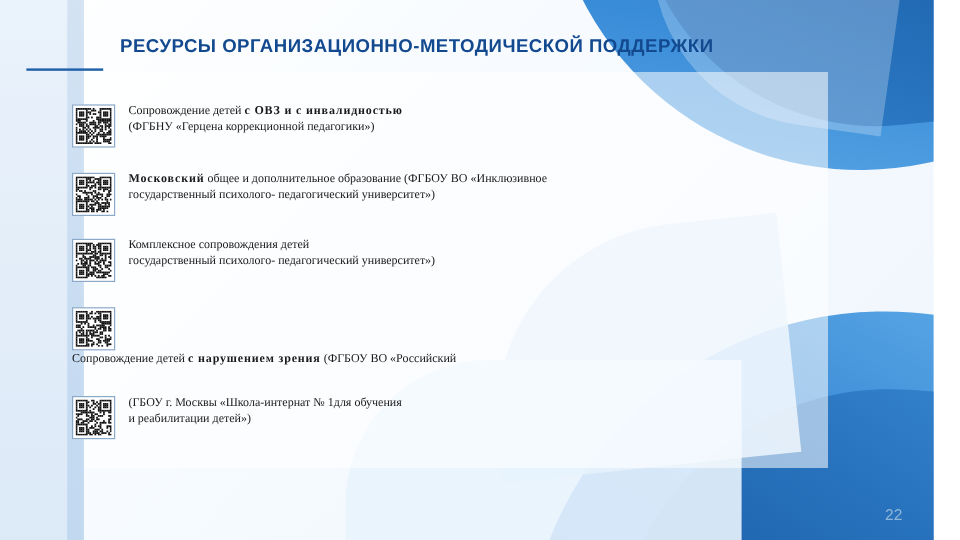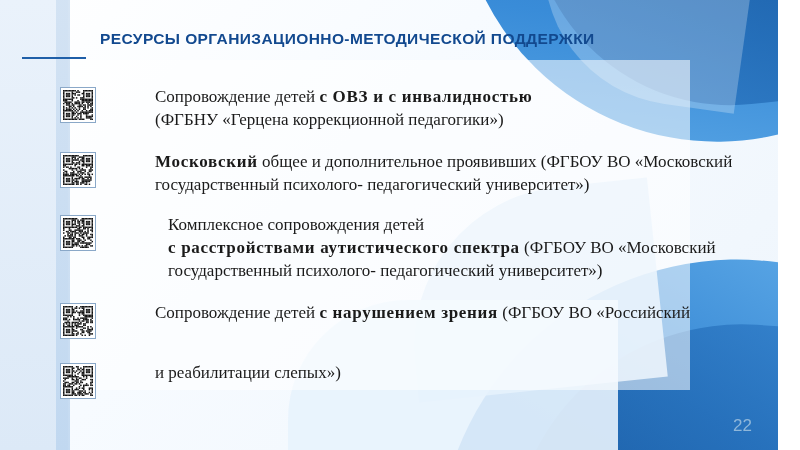--- a/index.html
+++ b/index.html
@@ -134,45 +134,44 @@
     margin-right: 11px;
     margin-top: 2px;
     border: 1px solid #8aa8c8;
     background: #ffffff;
     box-sizing: border-box;
     padding: 2px;
   }
   .qr svg { display: block; width: 100%; height: 100%; }
 
   .text {
-    font-size: 17px;
+    font-size: 10px;
     line-height: 1.33;
     color: #1a1a1a;
     padding-top: 1px;
-    margin-left: 48px;
   }
   .text .b {
     font-weight: bold;
     letter-spacing: .7px;
   }
   .text .line2 { display: block; }
 
   
   .item-1 { margin-bottom: 19px; }
   .item-2 { margin-bottom: 17px; }
-  .item-3 { margin-bottom: 19px; gap: 13px; }
-  .item-4 { margin-bottom: 22px; }
+  .item-3 { margin-bottom: 19px; }
+  .item-4 { margin-bottom: 22px; flex-direction: column; }
 
   .slide-number {
     position: absolute;
     right: 26px;
     bottom: 14px;
     color: #8fb7da;
     font-family: "Liberation Sans", sans-serif;
-    font-size: 17px;
+    font-size: 13px;
   }
 </style>
 </head>
 <body>
 
 <div class="slide">
 
   <div class="deco deco-left-band"></div>
   <div class="deco deco-left-stripe"></div>
   <div class="deco deco-topright-1"></div>
@@ -709,21 +708,21 @@
             <rect x="33.33" y="95.24" width="4.96" height="4.96" fill="#111"></rect>
             <rect x="42.86" y="95.24" width="4.96" height="4.96" fill="#111"></rect>
             <rect x="47.62" y="95.24" width="4.96" height="4.96" fill="#111"></rect>
             <rect x="57.14" y="95.24" width="4.96" height="4.96" fill="#111"></rect>
             <rect x="71.43" y="95.24" width="4.96" height="4.96" fill="#111"></rect>
             <rect x="76.19" y="95.24" width="4.96" height="4.96" fill="#111"></rect>
             <rect x="85.71" y="95.24" width="4.96" height="4.96" fill="#111"></rect>
           </svg>
         </div>
         <div class="text">
-          <span class="line2"><span class="b">Московский</span><span> общее и дополнительное проявивших (ФГБОУ ВО «Московский</span></span>
+          <span class="line2"><span class="b">Московский</span><span> общее и дополнительное образование (ФГБОУ ВО «Инклюзивное</span></span>
           <span class="line2"><span>государственный  психолого-  педагогический университет»)</span></span>
         </div>
       </div>
       <div class="item item-3">
         <div class="qr">
           <svg viewBox="0 0 100 100" xmlns="http://www.w3.org/2000/svg">
             <rect width="100" height="100" fill="#fff"></rect>
             <rect x="0.00" y="0.00" width="4.96" height="4.96" fill="#111"></rect>
             <rect x="4.76" y="0.00" width="4.96" height="4.96" fill="#111"></rect>
             <rect x="9.52" y="0.00" width="4.96" height="4.96" fill="#111"></rect>
@@ -976,21 +975,20 @@
             <rect x="57.14" y="95.24" width="4.96" height="4.96" fill="#111"></rect>
             <rect x="61.90" y="95.24" width="4.96" height="4.96" fill="#111"></rect>
             <rect x="66.67" y="95.24" width="4.96" height="4.96" fill="#111"></rect>
             <rect x="71.43" y="95.24" width="4.96" height="4.96" fill="#111"></rect>
             <rect x="76.19" y="95.24" width="4.96" height="4.96" fill="#111"></rect>
             <rect x="80.95" y="95.24" width="4.96" height="4.96" fill="#111"></rect>
           </svg>
         </div>
         <div class="text">
           <span class="line2"><span>Комплексное сопровождения детей</span></span>
-          <span class="line2"><span class="b">с расстройствами аутистического спектра</span><span> (ФГБОУ ВО «Московский</span></span>
           <span class="line2"><span>государственный психолого- педагогический университет»)</span></span>
         </div>
       </div>
       <div class="item item-4">
         <div class="qr">
           <svg viewBox="0 0 100 100" xmlns="http://www.w3.org/2000/svg">
             <rect width="100" height="100" fill="#fff"></rect>
             <rect x="0.00" y="0.00" width="4.96" height="4.96" fill="#111"></rect>
             <rect x="4.76" y="0.00" width="4.96" height="4.96" fill="#111"></rect>
             <rect x="9.52" y="0.00" width="4.96" height="4.96" fill="#111"></rect>
@@ -1471,19 +1469,20 @@
             <rect x="38.10" y="95.24" width="4.96" height="4.96" fill="#111"></rect>
             <rect x="42.86" y="95.24" width="4.96" height="4.96" fill="#111"></rect>
             <rect x="52.38" y="95.24" width="4.96" height="4.96" fill="#111"></rect>
             <rect x="61.90" y="95.24" width="4.96" height="4.96" fill="#111"></rect>
             <rect x="66.67" y="95.24" width="4.96" height="4.96" fill="#111"></rect>
             <rect x="90.48" y="95.24" width="4.96" height="4.96" fill="#111"></rect>
             <rect x="95.24" y="95.24" width="4.96" height="4.96" fill="#111"></rect>
           </svg>
         </div>
         <div class="text">
-          <span class="line2"><span>и реабилитации слепых»)</span></span>
+          <span class="line2"><span>(ГБОУ г. Москвы «Школа-интернат № 1для обучения</span></span>
+          <span class="line2"><span>и реабилитации детей»)</span></span>
         </div>
       </div>
     </div>
 
   <div class="slide-number">22</div>
 </div>
 
 </body></html>

